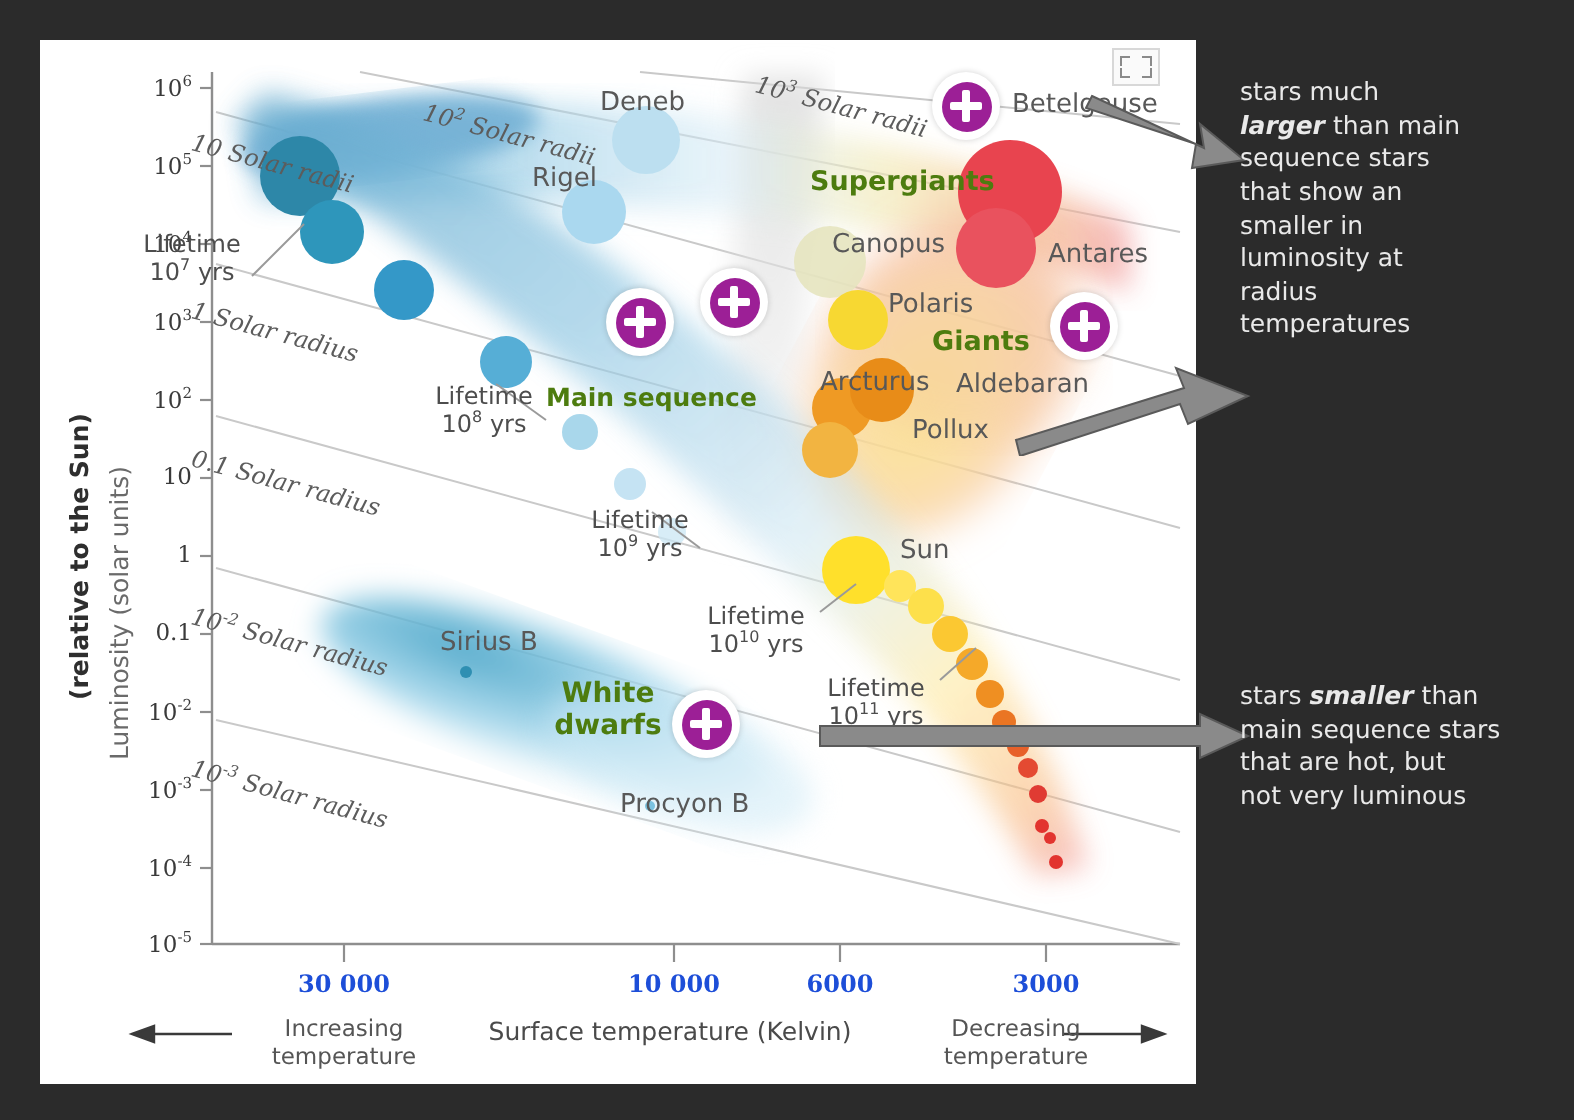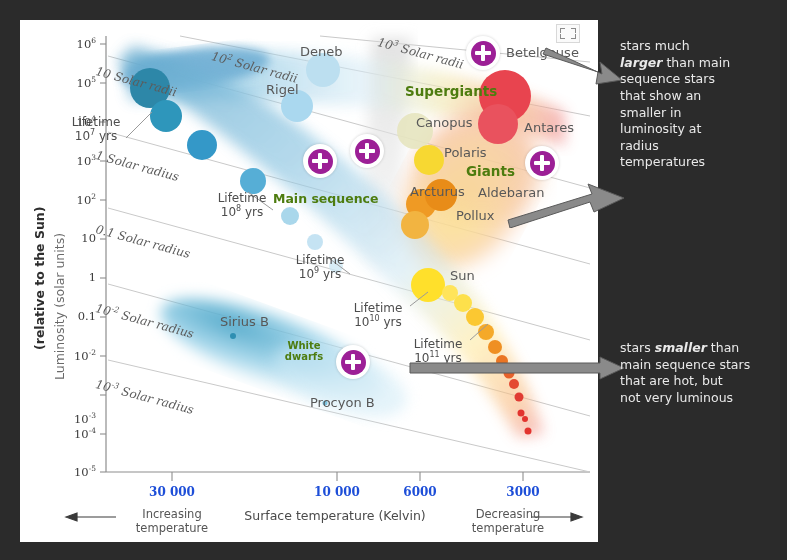--- a/index.html
+++ b/index.html
@@ -323,21 +323,21 @@
 
       <div class="ytick" style="left:34px; top:16px; width:42px;">10<sup>6</sup></div>
       <div class="ytick" style="left:34px; top:55px; width:42px;">10<sup>5</sup></div>
       <div class="ytick" style="left:34px; top:94px; width:42px;">10<sup>4</sup></div>
       <div class="ytick" style="left:34px; top:133px; width:42px;">10<sup>3</sup></div>
       <div class="ytick" style="left:34px; top:172px; width:42px;">10<sup>2</sup></div>
       <div class="ytick" style="left:34px; top:211px; width:42px;">10</div>
       <div class="ytick" style="left:34px; top:250px; width:42px;">1</div>
       <div class="ytick" style="left:34px; top:289px; width:42px;">0.1</div>
       <div class="ytick" style="left:30px; top:328px; width:46px;">10<sup>-2</sup></div>
-      <div class="ytick" style="left:30px; top:367px; width:46px;margin-top:24px;">10<sup>-3</sup></div>
+      <div class="ytick" style="left:30px; top:367px; width:46px;">10<sup>-3</sup></div>
       <div class="ytick" style="left:30px; top:406px; width:46px;">10<sup>-4</sup></div>
       <div class="ytick" style="left:30px; top:444px; width:46px;">10<sup>-5</sup></div>
 
       <div class="ylabel-outer" style="left:12px; top:330px;">(relative to the Sun)</div>
       <div class="ylabel-inner" style="left:32px; top:360px;">Luminosity (solar units)</div>
 
       <div class="xtick" style="left:152px; top:465px;">30 000</div>
       <div class="xtick" style="left:317px; top:465px;">10 000</div>
       <div class="xtick" style="left:400px; top:465px;">6000</div>
       <div class="xtick" style="left:503px; top:465px;">3000</div>
@@ -390,21 +390,21 @@
       <div class="starname" style="left:390px; top:164px;">Arcturus</div>
       <div class="starname" style="left:458px; top:165px;">Aldebaran</div>
       <div class="starname" style="left:436px; top:188px;">Pollux</div>
       <div class="starname" style="left:430px; top:248px;">Sun</div>
       <div class="starname" style="left:200px; top:294px;">Sirius B</div>
       <div class="starname" style="left:290px; top:375px;">Procyon B</div>
 
       <div class="groupname" style="left:385px; top:64px; font-size:13.5px;">Supergiants</div>
       <div class="groupname" style="left:446px; top:144px; font-size:13.5px;">Giants</div>
       <div class="groupname" style="left:253px; top:172px;">Main sequence</div>
-      <div class="groupname" style="left:250px; top:320px; font-size:10px; text-align:center; width:68px;">
+      <div class="groupname" style="left:250px; top:320px; font-size:14px; text-align:center; width:68px;">
         <span>White</span><br>
         <span>dwarfs</span>
       </div>
 
       <div class="plusbadge" style="left:446px; top:16px;">
         <div class="inner"></div>
       </div>
       <div class="plusbadge" style="left:283px; top:124px;">
         <div class="inner"></div>
       </div>

